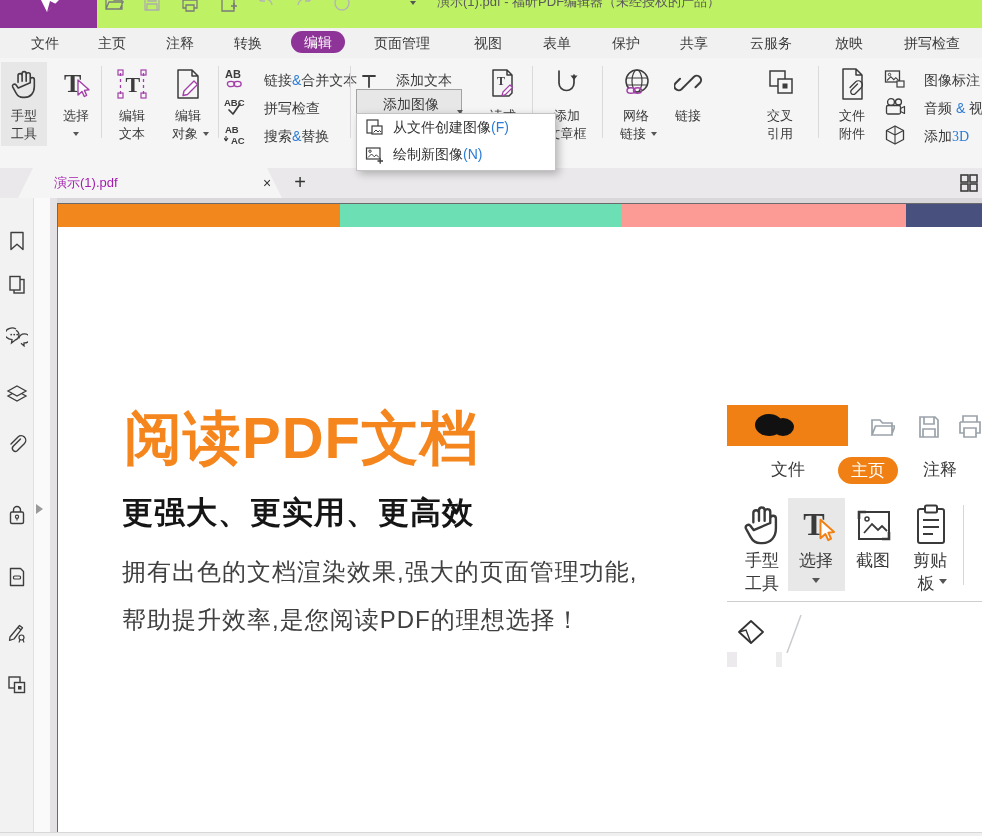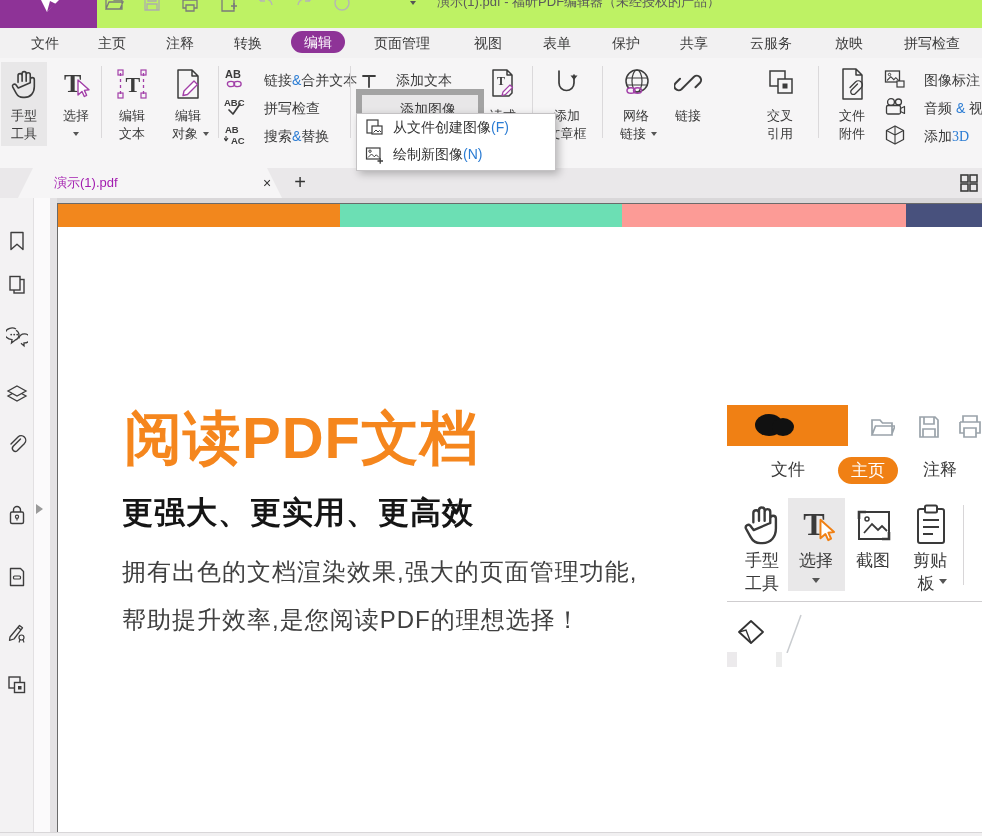--- a/index.html
+++ b/index.html
@@ -186,21 +186,21 @@
     </div>
 
     <div class="vsep" style="left:350px"></div>
 
     <div class="rrow" style="left:360px;top:8px;">
       <svg width="18" height="18" viewBox="0 0 18 18">
         <path d="M3 4 h12 M9 4 v11" stroke="#3c3c3c" stroke-width="1.8" stroke-linecap="round" fill="none"></path>
       </svg>
       <span>添加文本</span>
     </div>
-    <div class="rrow hl" style="left:356px;top:31px;width:96px;padding-left:20px;border:6px solid #a3a3a3;">
+    <div class="rrow hl" style="left:356px;top:31px;width:96px;padding-left:8px;border:1px solid #a3a3a3;">
       <svg width="18" height="18" viewBox="0 0 18 18">
         <rect x="1.5" y="2.5" width="13" height="10.5" fill="none" stroke="#3c3c3c" stroke-width="1.3"></rect>
         <circle cx="5.2" cy="5.8" r="1.2" fill="none" stroke="#3c3c3c" stroke-width="1"></circle>
         <path d="M3 12 l3.5-3.5 2.8 2.8 2-2 2.7 2.7" fill="none" stroke="#3c3c3c" stroke-width="1.1"></path>
         <path d="M12 15.5 h5 M14.5 13 v5" stroke="#3c3c3c" stroke-width="1.4"></path>
       </svg>
       <span>添加图像</span>
       <span class="caret"></span>
     </div>
 

